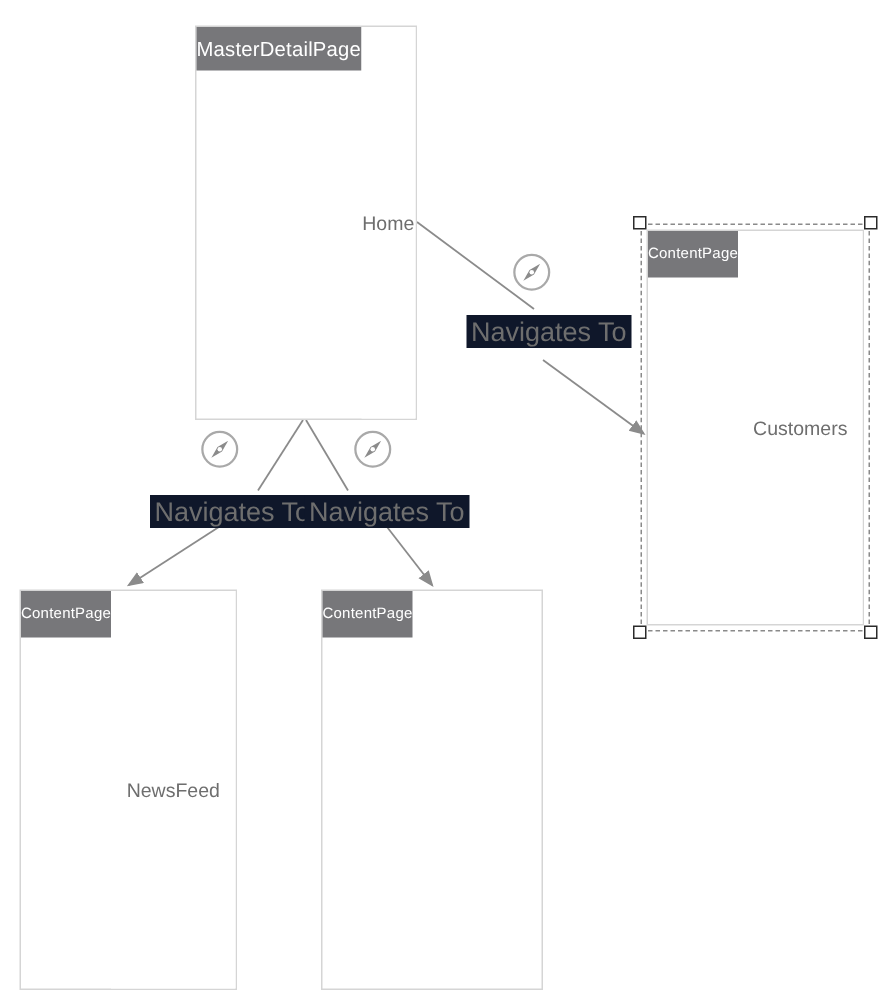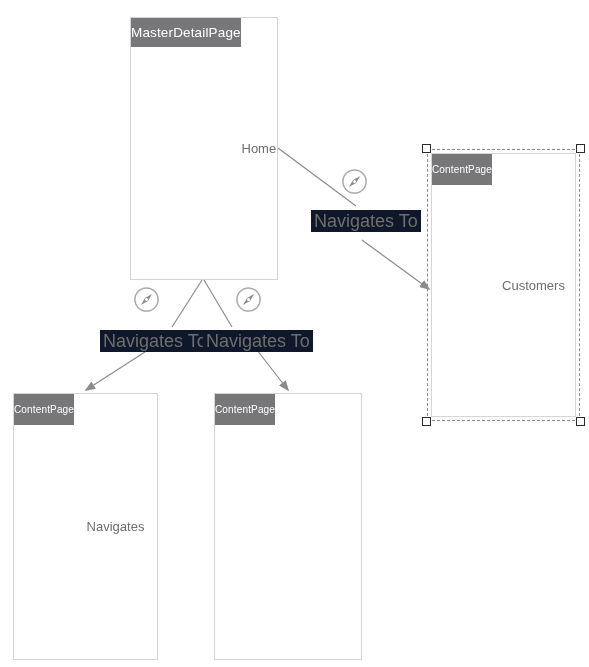--- a/index.html
+++ b/index.html
@@ -170,21 +170,21 @@
       <div class="node-body">Customers</div>
     </div>
     <div class="handle tl"></div>
     <div class="handle tr"></div>
     <div class="handle bl"></div>
     <div class="handle br"></div>
   </div>
 
   <div class="node" id="node-customers">
     <div class="node-header">ContentPage</div>
-    <div class="node-body">Navigates</div>
+    <div class="node-body">NewsFeed</div>
   </div>
 
   <div class="node" id="node-orders">
     <div class="node-header">ContentPage</div>
   </div>
 
   <svg class="compass-icon" id="icon-news" viewBox="0 0 27 27">
     <circle cx="13.5" cy="13.5" r="11.6" fill="#ffffff" stroke="#a9a9a9" stroke-width="1.5"></circle>
     <path d="M19.1 7.9 L15.0 15.0 L7.9 19.1 L12.0 12.0 Z" fill="#8b8b8b"></path>
     <circle cx="13.5" cy="13.5" r="1.5" fill="#ffffff"></circle>

